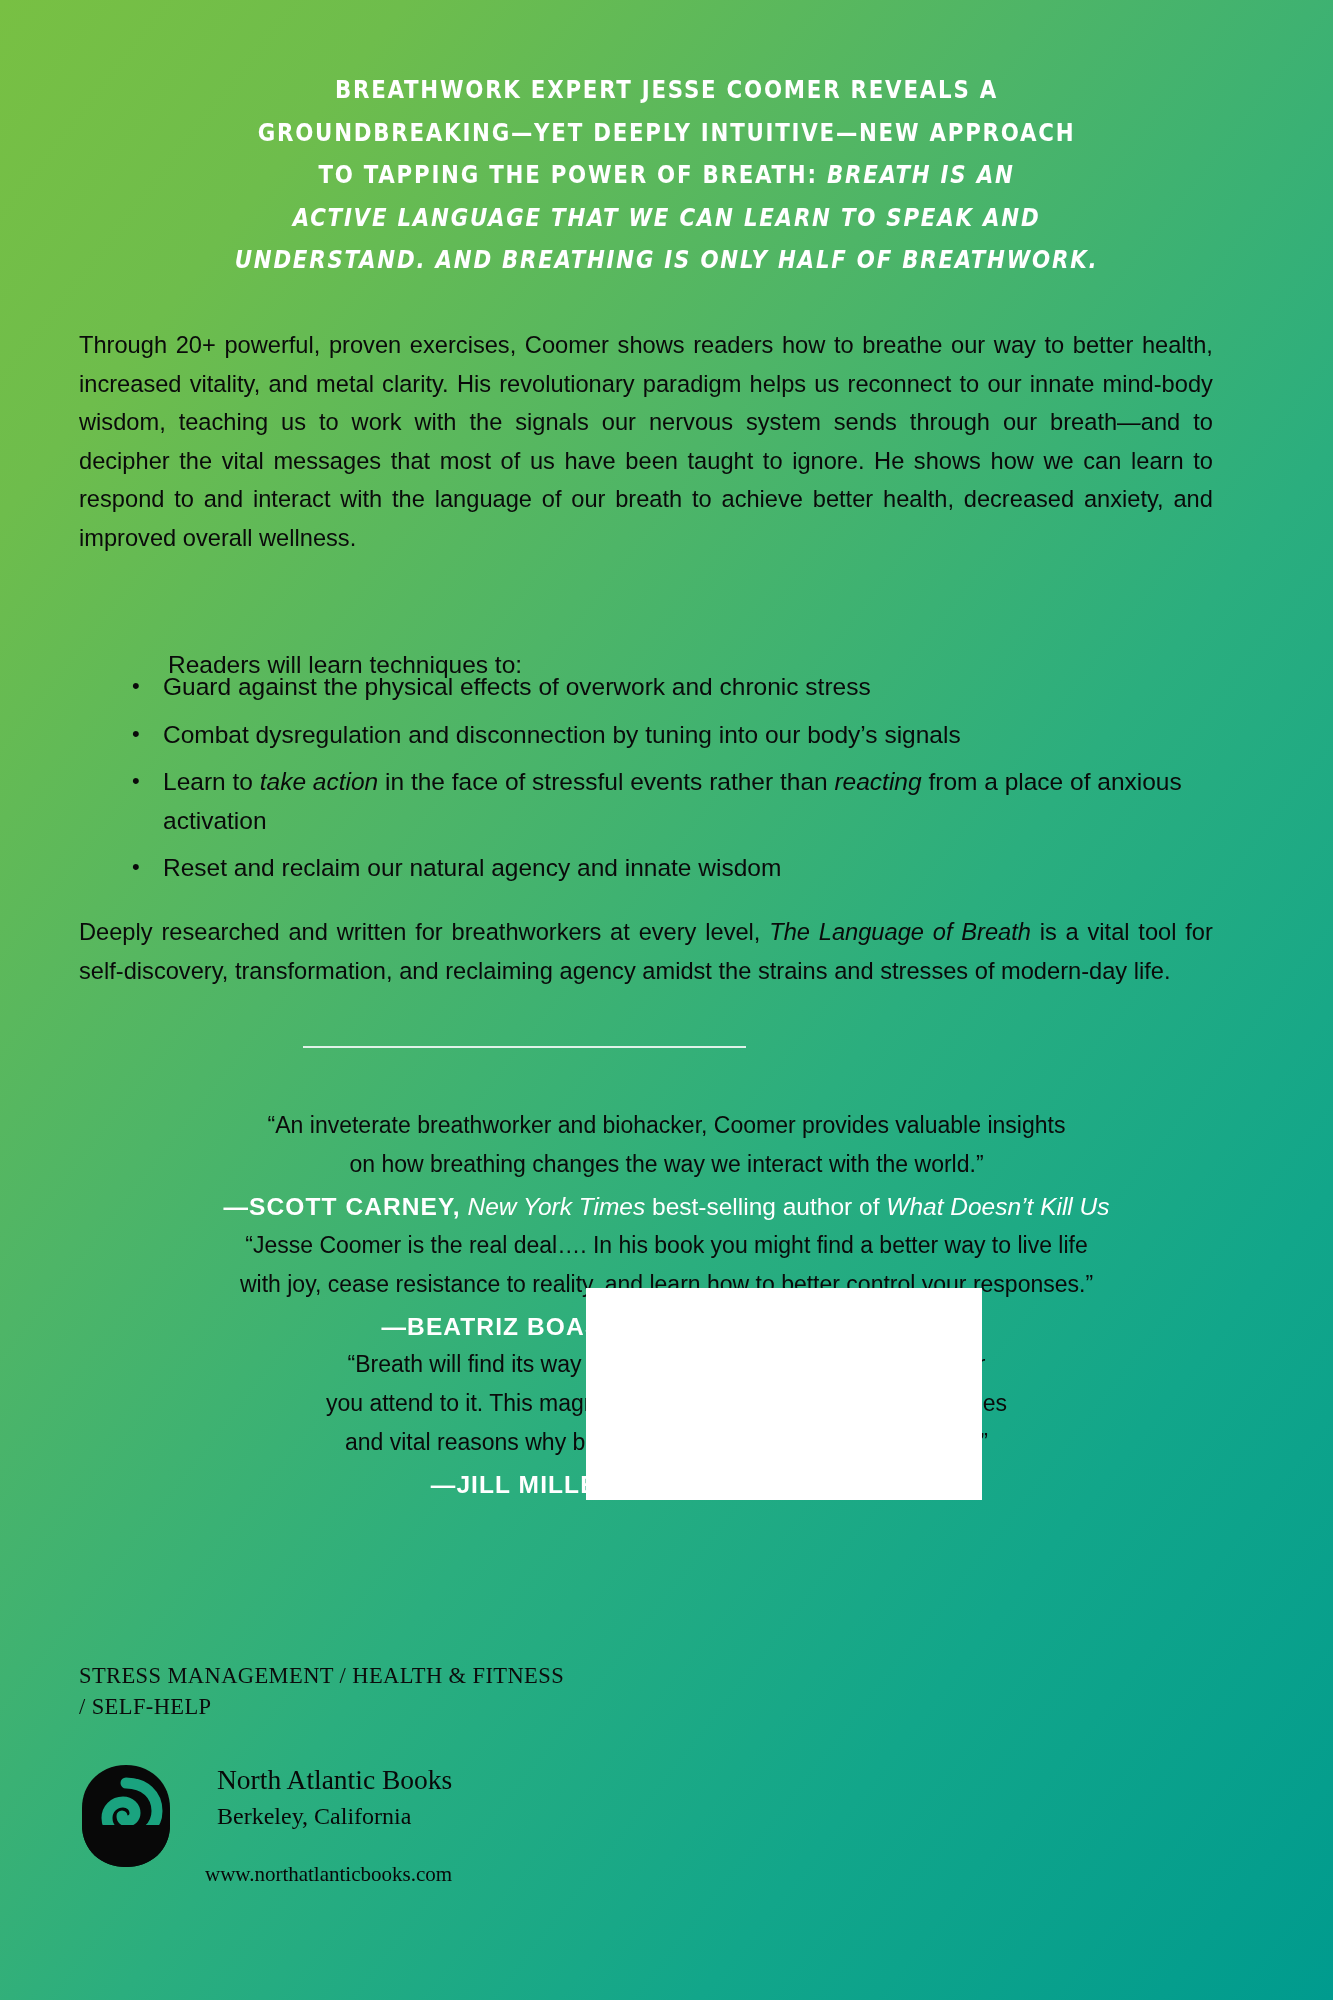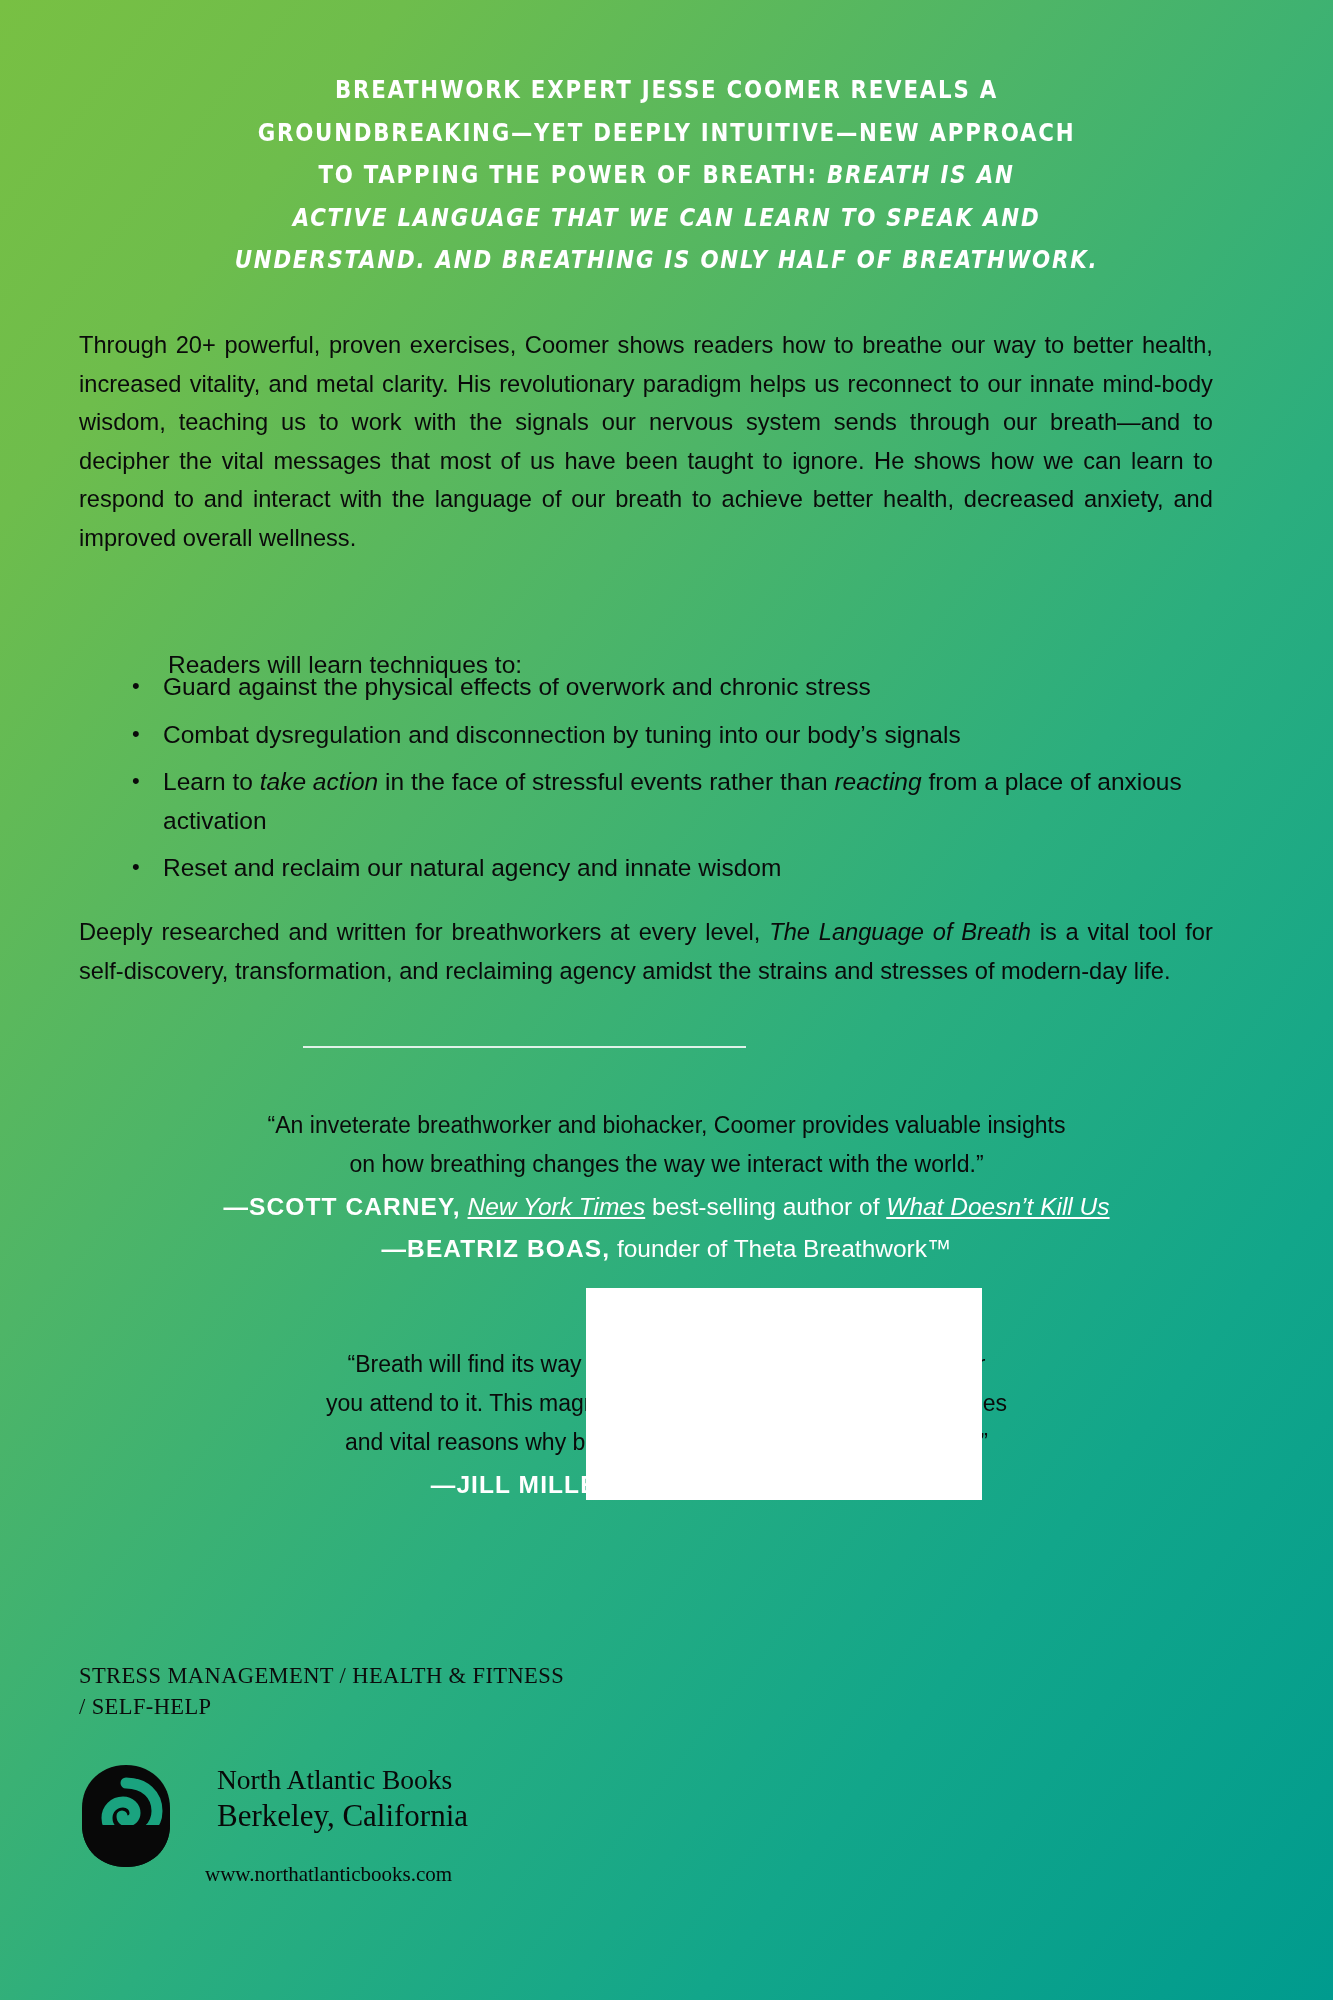--- a/index.html
+++ b/index.html
@@ -114,21 +114,21 @@
     color:#ffffff;
     font-size:24.5px;
     line-height:40px;
     font-weight:400;
     margin-top:3px;
   }
   .blurb .attr .nm {
     font-weight:700;
     letter-spacing:1.1px;
   }
-  .blurb .attr .it { font-style:italic;text-decoration:underline; }
+  .blurb .attr .it { font-style:italic; }
 
   #blurb1 { top: 1106px; }
   #blurb2 { top: 1226px; }
   #blurb3 { top: 1345px; }
 
   
   .category {
     position:absolute;
     left: 79px;
     top: 1660px;
@@ -147,21 +147,21 @@
     display:flex;
     align-items:flex-start;
   }
   .logo { width:94px; height:106px; flex:0 0 auto; margin-top:1px; }
   .pub-text {
     margin-left: 44px;
     font-family:"Liberation Serif","DejaVu Serif",serif;
     color:#080808;
   }
   .pub-name { font-size:27.5px; line-height:36px; }
-  .pub-city { font-size:31px; line-height:36px; }
+  .pub-city { font-size:24px; line-height:36px; }
   .pub-url {
     position:absolute;
     left: 205px;
     top: 1862px;
     font-family:"Liberation Serif","DejaVu Serif",serif;
     font-size:21px;
     color:#080808;
   }
 
   .barcode {
@@ -209,20 +209,24 @@
     <div class="qt">
       <span>“An inveterate breathworker and biohacker, Coomer provides valuable insights</span><br>
       <span>on how breathing changes the way we interact with the world.”</span>
     </div>
     <div class="attr">
       <span class="nm">—SCOTT CARNEY,</span><span> </span><span class="it">New York Times</span><span> best-selling author of </span><span class="it">What Doesn’t Kill Us</span>
     </div>
   </div>
 
   <div class="blurb" id="blurb2">
+    <div class="qt">
+      <span>“Jesse Coomer is the real deal…. In his book you might find a better way to live life</span><br>
+      <span>with joy, cease resistance to reality, and learn how to better control your responses.”</span>
+    </div>
     <div class="attr">
       <span class="nm">—BEATRIZ BOAS,</span><span> founder of Theta Breathwork™</span>
     </div>
   </div>
 
   <div class="blurb" id="blurb3">
     <div class="qt">
       <span>“Breath will find its way in and out of you regardless of whether</span><br>
       <span>you attend to it. This magnificent book provides abundant practices</span><br>
       <span>and vital reasons why breath is worth your undivided attention.”</span>

